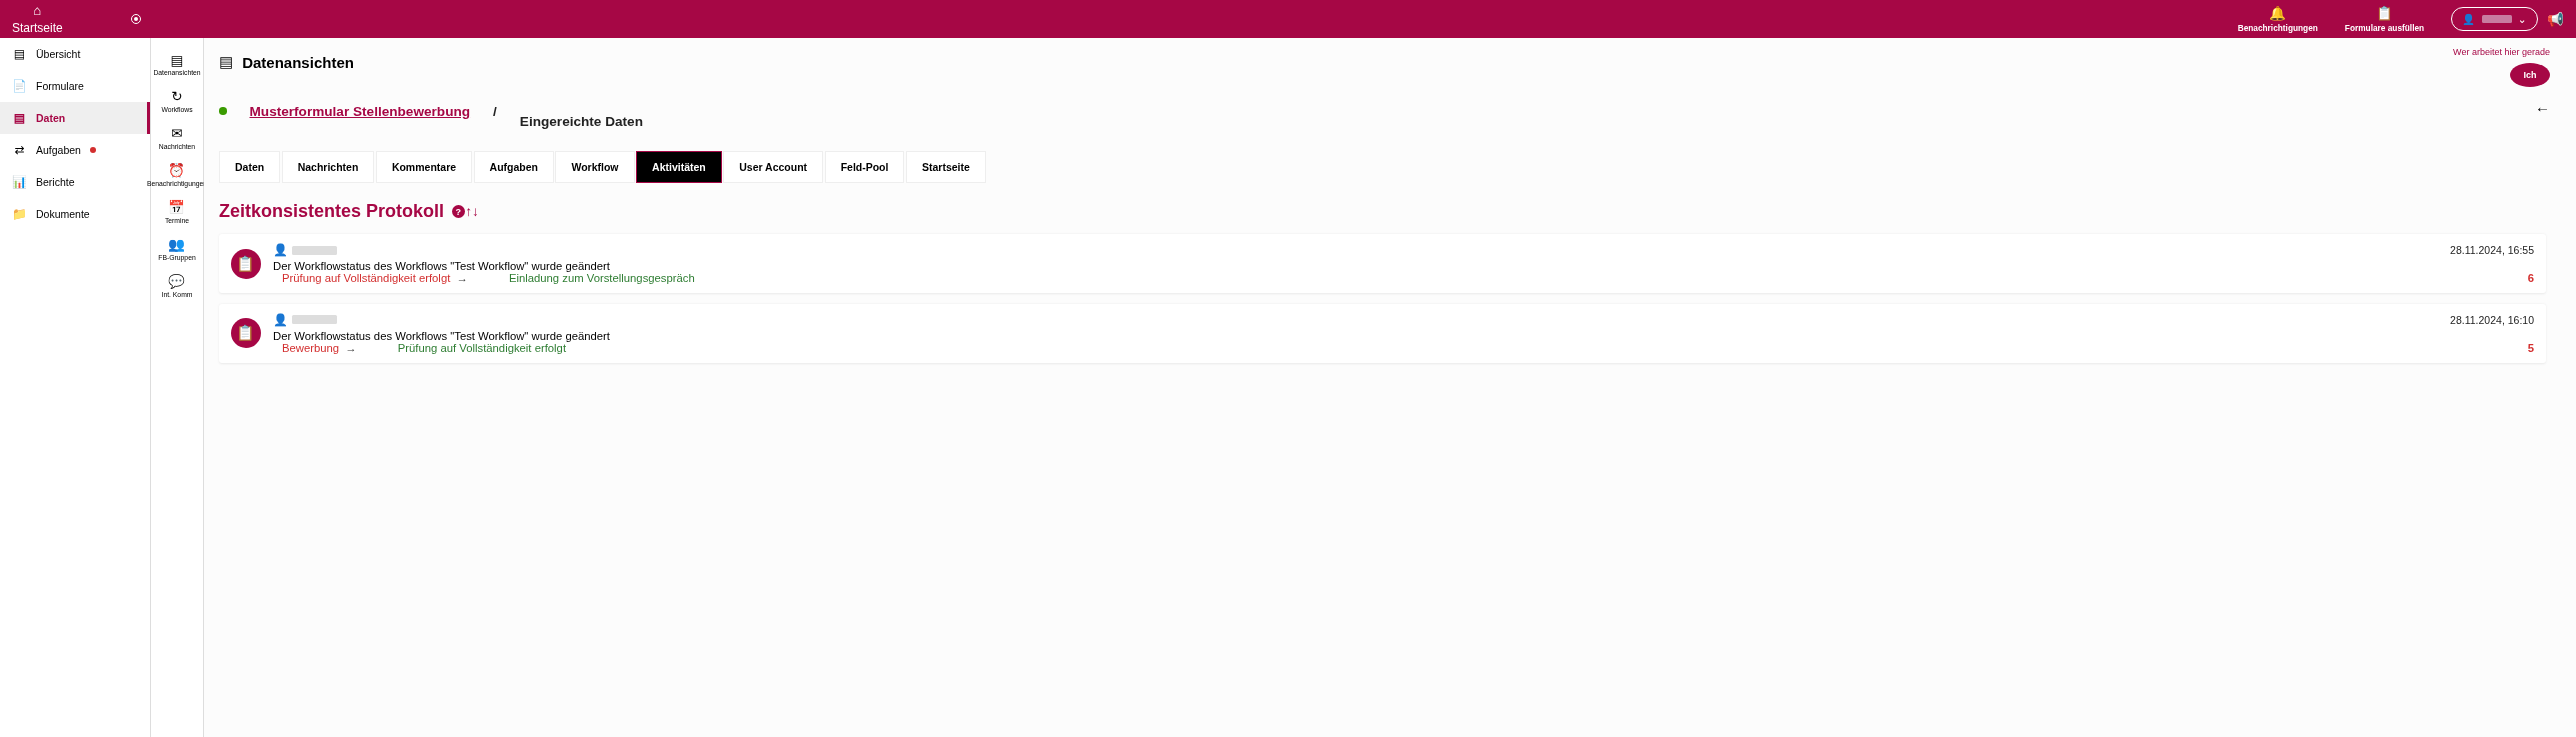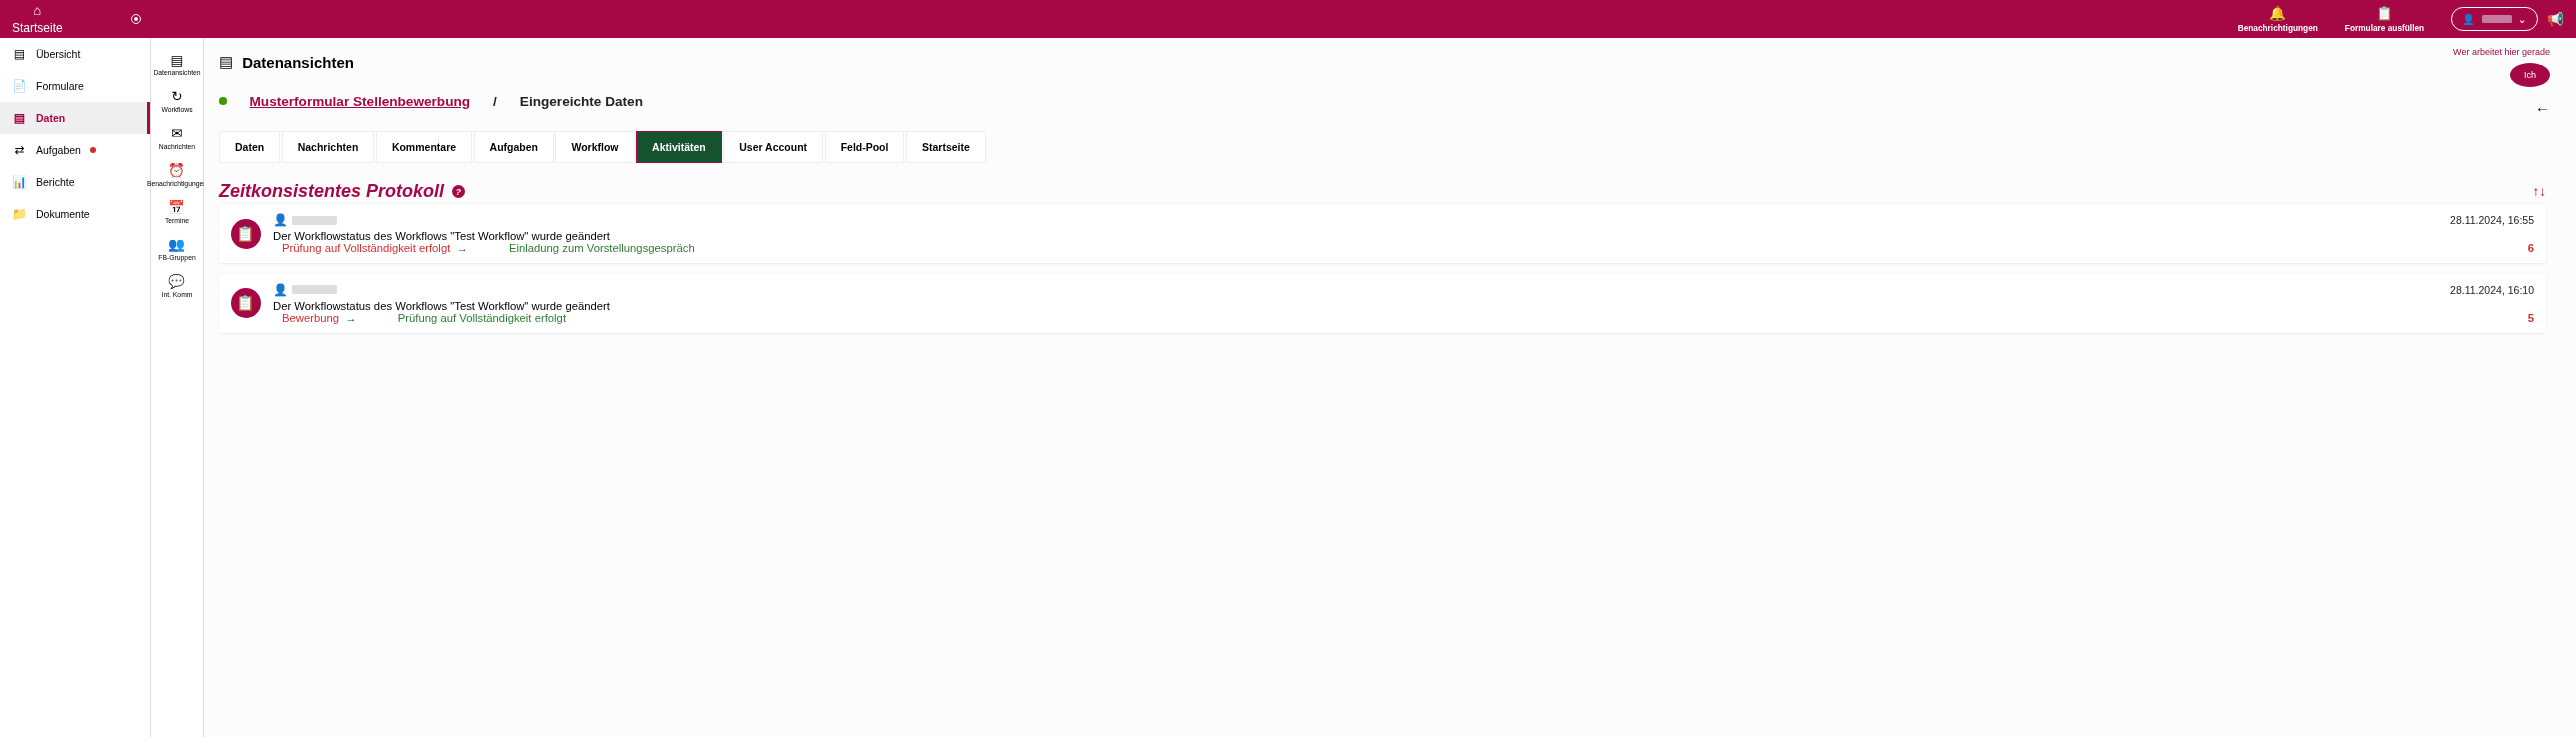--- a/index.html
+++ b/index.html
@@ -37,34 +37,34 @@
 .sidebar2-icon { font-size: 13.6px; margin-bottom: 1.5px; }
 .sidebar2-label { font-size: 6.8px; line-height: 1.1; }
 
 
 .content { flex: 1; padding: 15px 30px 0 15px; background: #fcfcfc; overflow-y: auto; position: relative; }
 .content-header { display: flex; align-items: center; gap: 9px; margin-bottom: 22.6px; }
 .content-header-icon { font-size: 15px; }
 .content-header-title { font-size: 15px; font-weight: bold; }
 .content-who { position: absolute; top: 9px; right: 26px; text-align: right; }
 .content-who-label { color: #a60745; font-size: 9px; }
-.content-who-badge { width: 40px; height: 24px; background: #a60745; color: #fff; border-radius: 50%; display: inline-flex; align-items: center; justify-content: center; font-size: 9px; font-weight: normal; margin-top: 6px; }
+.content-who-badge { width: 40px; height: 24px; background: #a60745; color: #fff; border-radius: 50%; display: inline-flex; align-items: center; justify-content: center; font-size: 9px; font-weight: bold; margin-top: 6px; }
 .content-back { font-size: 15px; font-weight: bold; cursor: pointer; margin-top: 10.5px; }
 
 .breadcrumb { display: flex; align-items: center; gap: 23px; margin-bottom: 22.6px; font-size: 13.6px; font-weight: bold; }
 .breadcrumb-dot { width: 7.5px; height: 7.5px; background: #3a9b00; border-radius: 50%; }
 .breadcrumb-link { color: #a60745; text-decoration: underline; cursor: pointer; }
 .breadcrumb-sep { color: #222; }
-.breadcrumb-current { color: #222; }
+.breadcrumb-current { color: #222; margin-top: 20px; }
 
 .tabs { display: flex; gap: 1.5px; margin-bottom: 18px; }
 .tab { padding: 9px 15px; background: #fff; cursor: pointer; font-size: 10.5px; border: 0.8px solid #eee; font-weight: bold; }
-.tab.active { background: #14532d; color: #fff; border-color: #a60745; }
-
-.section-title-row { display: flex; align-items: center; justify-content: space-between; margin-bottom: 2px; font-style: italic; }
+.tab.active { background: #000000; color: #fff; border-color: #a60745; }
+
+.section-title-row { display: flex; align-items: center; justify-content: flex-start; margin-bottom: 12px; }
 .section-title { color: #a60745; font-size: 18px; font-weight: bold; display: flex; align-items: center; gap: 7.5px; }
 .section-title-help { width: 13.6px; height: 13.6px; background: #a60745; color: #fff; border-radius: 50%; display: inline-flex; align-items: center; justify-content: center; font-size: 9px; font-weight: bold; }
 .sort-icon { color: #a60745; font-size: 13.6px; cursor: pointer; font-weight: bold; }
 
 .activity { display: flex; background: #fff; border-radius: 3px; padding: 9px 12px; margin-bottom: 10.5px; box-shadow: 0 0.8px 2.3px rgba(0,0,0,0.08); gap: 12px; }
 .activity-badge { width: 30px; height: 30px; background: #a60745; color: #fff; border-radius: 50%; display: flex; align-items: center; justify-content: center; font-size: 15px; flex-shrink: 0; align-self: center; }
 .activity-body { flex: 1; }
 .activity-top { display: flex; align-items: center; justify-content: space-between; }
 .activity-user { display: flex; align-items: center; gap: 4.5px; }
 .activity-user-icon { font-size: 12px; }

